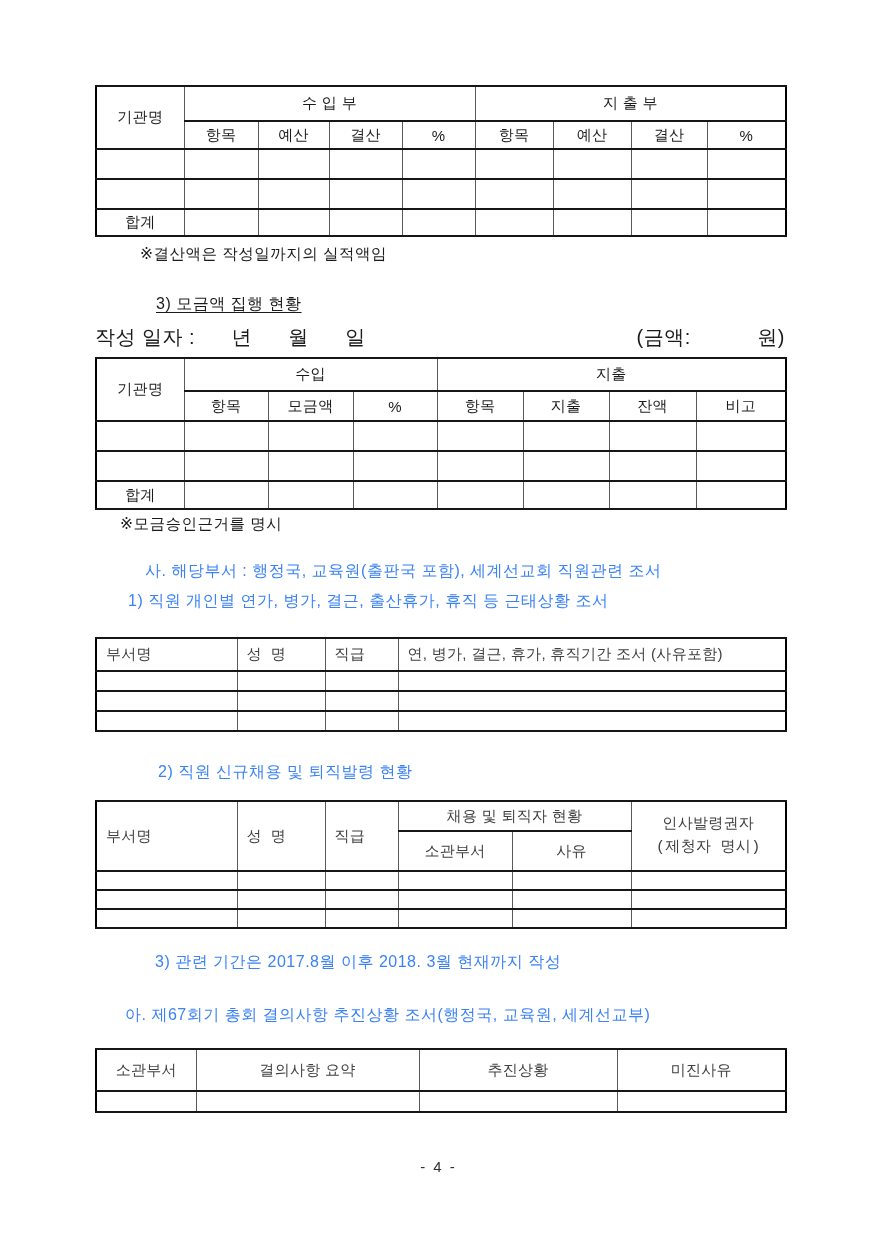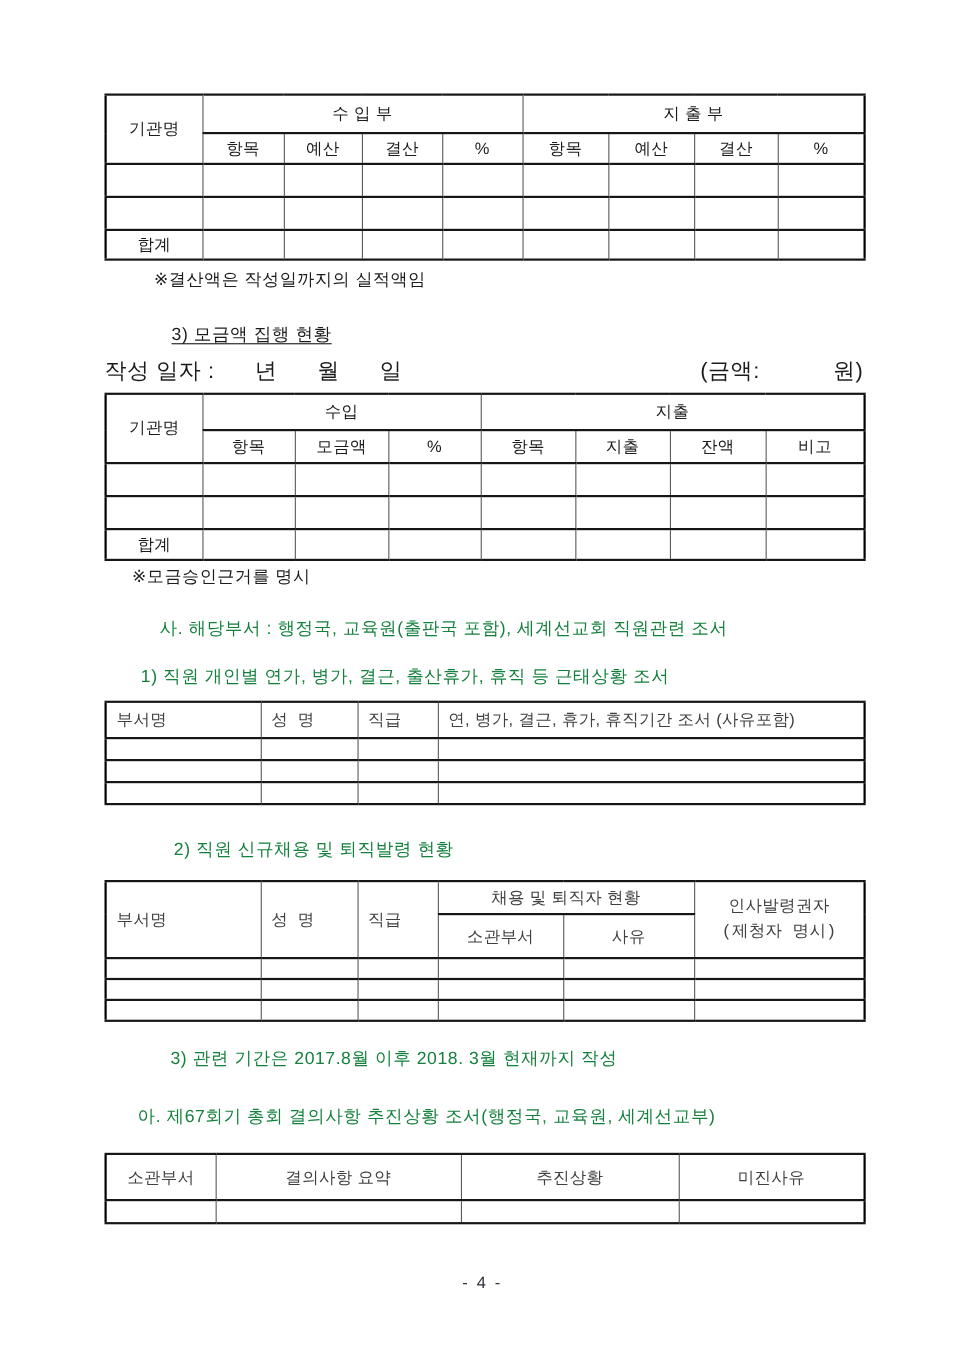--- a/index.html
+++ b/index.html
@@ -18,21 +18,21 @@
     font-weight:400; font-size:15px; padding:0 5px;
     text-align:center; vertical-align:middle; letter-spacing:0.3px;
     overflow:hidden; white-space:nowrap;
   }
   .grid .left { text-align:left; padding-left:9px; }
   table.blue-grid th { color:#404040; }
 
   .note { font-size:15.5px; letter-spacing:0.5px; }
   .sec-title { font-size:16px; letter-spacing:0.5px; text-decoration:underline; text-underline-offset:3px; }
   .plain { font-size:16px; letter-spacing:0.5px; }
-  .blue { color:#15803d; }
+  .blue { color:#3b82f6; }
   .date-line { width:690px; display:flex; justify-content:space-between; font-size:20px; letter-spacing:0.5px; }
   .two-line span { display:block; line-height:1.55;font-family:Liberation Mono, monospace; }
   .pagenum { width:877px; text-align:center; font-size:15px; color:#30303a; letter-spacing:2px; }
 </style>
 </head>
 <body>
 
 <div class="page">
 
   <table class="grid abs" style="left:95px; top:85px;">
@@ -163,21 +163,21 @@
           <td></td>
           <td></td>
           <td></td>
     </tr>
   </tbody>
     </table>
 
   <div class="abs note" style="left:120px; top:514px;">※모금승인근거를 명시</div>
 
   <div class="abs plain blue" style="left:145px; top:561px;">사. 해당부서 : 행정국, 교육원(출판국 포함), 세계선교회 직원관련 조서</div>
-  <div class="abs plain blue" style="left:128px; top:605px;">1) 직원 개인별 연가, 병가, 결근, 출산휴가, 휴직 등 근태상황 조서</div>
+  <div class="abs plain blue" style="left:128px; top:591px;">1) 직원 개인별 연가, 병가, 결근, 출산휴가, 휴직 등 근태상황 조서</div>
 
   <table class="grid blue-grid abs" style="left:95px; top:637px;">
     <colgroup>
       <col style="width:141px">
         <col style="width:88px">
         <col style="width:73px">
         <col style="width:388px">
     </colgroup>
     <tbody>
         <tr style="height:33px">

